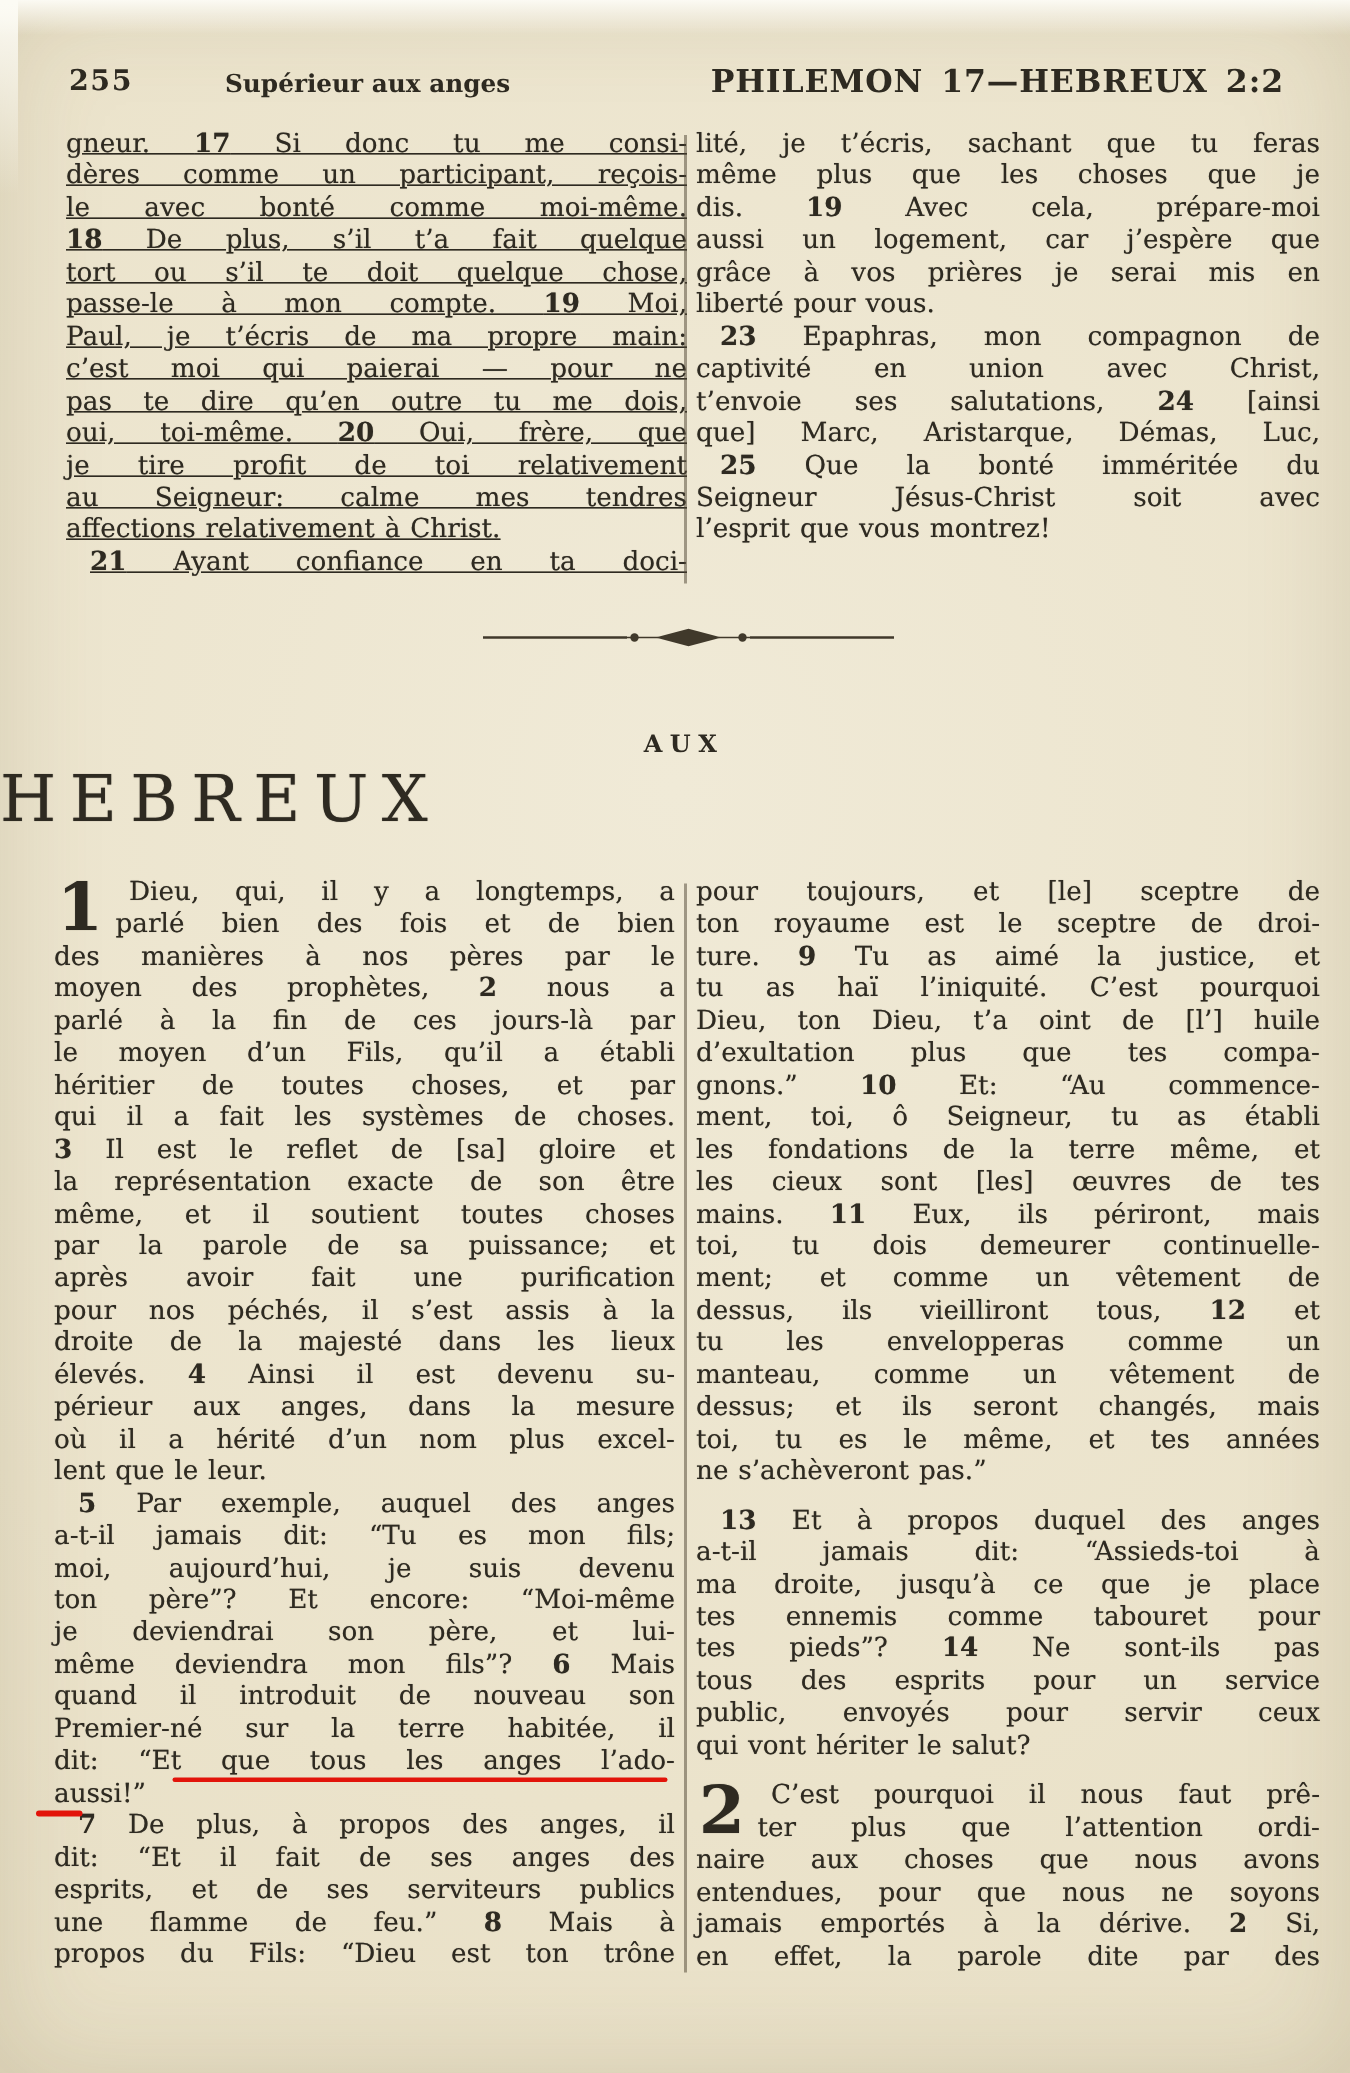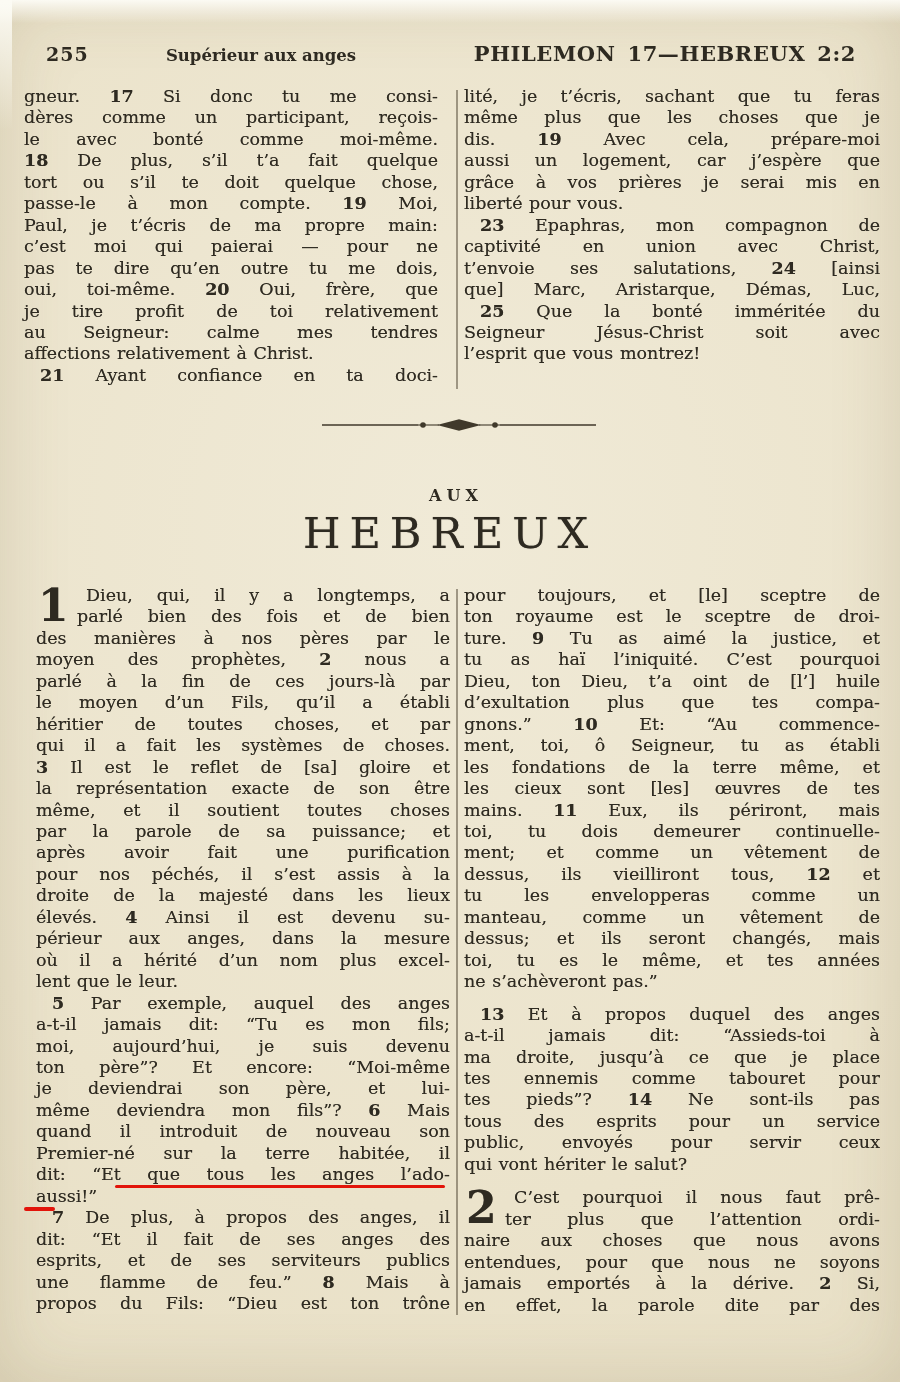--- a/index.html
+++ b/index.html
@@ -12,27 +12,27 @@
       #ebe3cb;
     box-shadow:inset 0 0 70px rgba(110,92,55,0.18);
   }
   .scan-edge-top{position:absolute;top:0;left:0;right:0;height:26px;
     background:linear-gradient(180deg, rgba(253,252,246,0.95) 0%, rgba(253,252,246,0) 90%);}
   .scan-edge-left{position:absolute;top:0;left:0;width:12px;height:130px;
     background:linear-gradient(180deg,#fcfbf4 0%, rgba(252,251,244,0) 100%);}
 
   
   .page-number{position:absolute;left:46px;top:43px;font-size:19px;font-weight:bold;letter-spacing:1px;}
-  .running-title{position:absolute;left:150px;top:46px;width:222px;text-align:center;
+  .running-title{position:absolute;left:150px;top:46px;width:222px;
     font-size:16.5px;font-weight:bold;}
   .reference{position:absolute;right:44px;top:41px;font-size:21px;font-weight:bold;letter-spacing:0.6px;word-spacing:4px;}
 
   
   .col{position:absolute;width:414px;font-size:17.5px;line-height:21.45px;}
-  #phil-left{left:24px;top:86px;}
+  #phil-left{left:44px;top:86px;text-decoration:underline;}
   #phil-right{left:464px;top:86px;width:416px;}
   #heb-left{left:36px;top:585px;}
   #heb-right{left:464px;top:585px;width:416px;}
 
   .para{position:relative;}
   .line{position:relative;text-align:justify;text-align-last:justify;word-spacing:1px;
     text-shadow:0 0 0.5px rgba(46,42,33,0.55);}
   .line.end{text-align-last:left;}
   .line.indent{text-indent:16px;}
   .line b{font-weight:bold;}
@@ -45,21 +45,21 @@
   .red-margin-mark{position:absolute;left:24px;top:1207px;width:31px;height:4px;border-radius:2px;}
 
   .vrule{position:absolute;width:1.5px;background:rgba(78,68,50,0.5);}
   #vrule-top{left:456px;top:90px;height:299px;}
   #vrule-bottom{left:456px;top:589px;height:726px;}
 
   .divider{position:absolute;left:320px;top:415px;width:278px;height:20px;color:#40392b;}
 
   .book-kicker{position:absolute;left:0;right:0;top:486px;text-align:center;
     font-size:16px;font-weight:bold;letter-spacing:5px;padding-left:12px;}
-  .book-title{position:absolute;left:0;right:0;top:508px;text-align:center;
+  .book-title{position:absolute;left:0;right:0;top:508px;text-align:left;
     font-size:43px;letter-spacing:9px;font-weight:normal;text-shadow:0 0 0.7px rgba(46,42,33,0.6);}
 </style>
 </head>
 <body>
 
 <div class="scan-edge-top"></div>
 <div class="scan-edge-left"></div>
 
 <div class="page-number">255</div>
 <div class="running-title">Supérieur aux anges</div>

